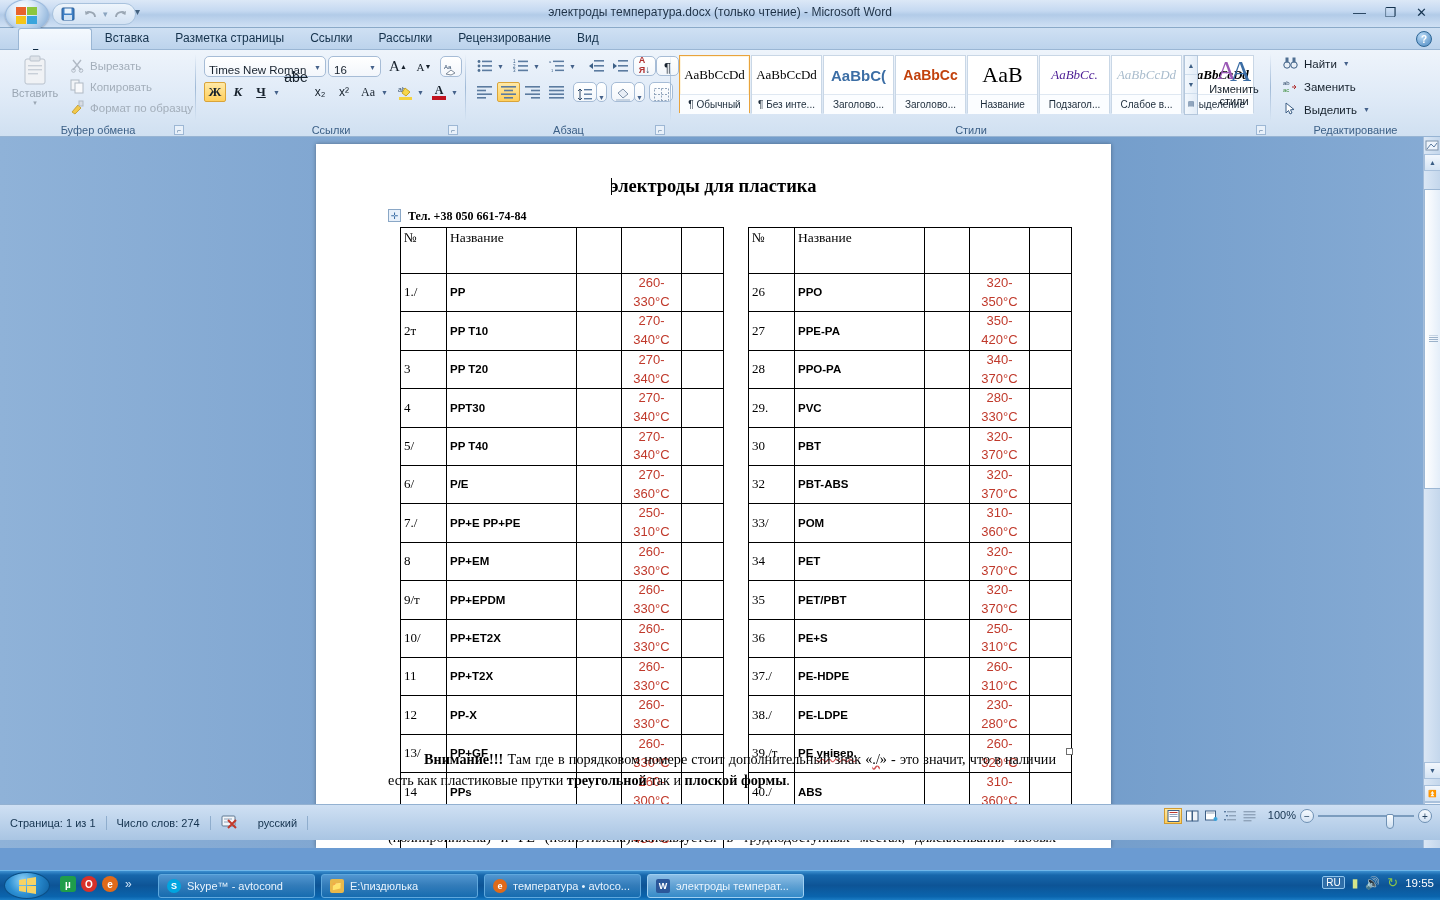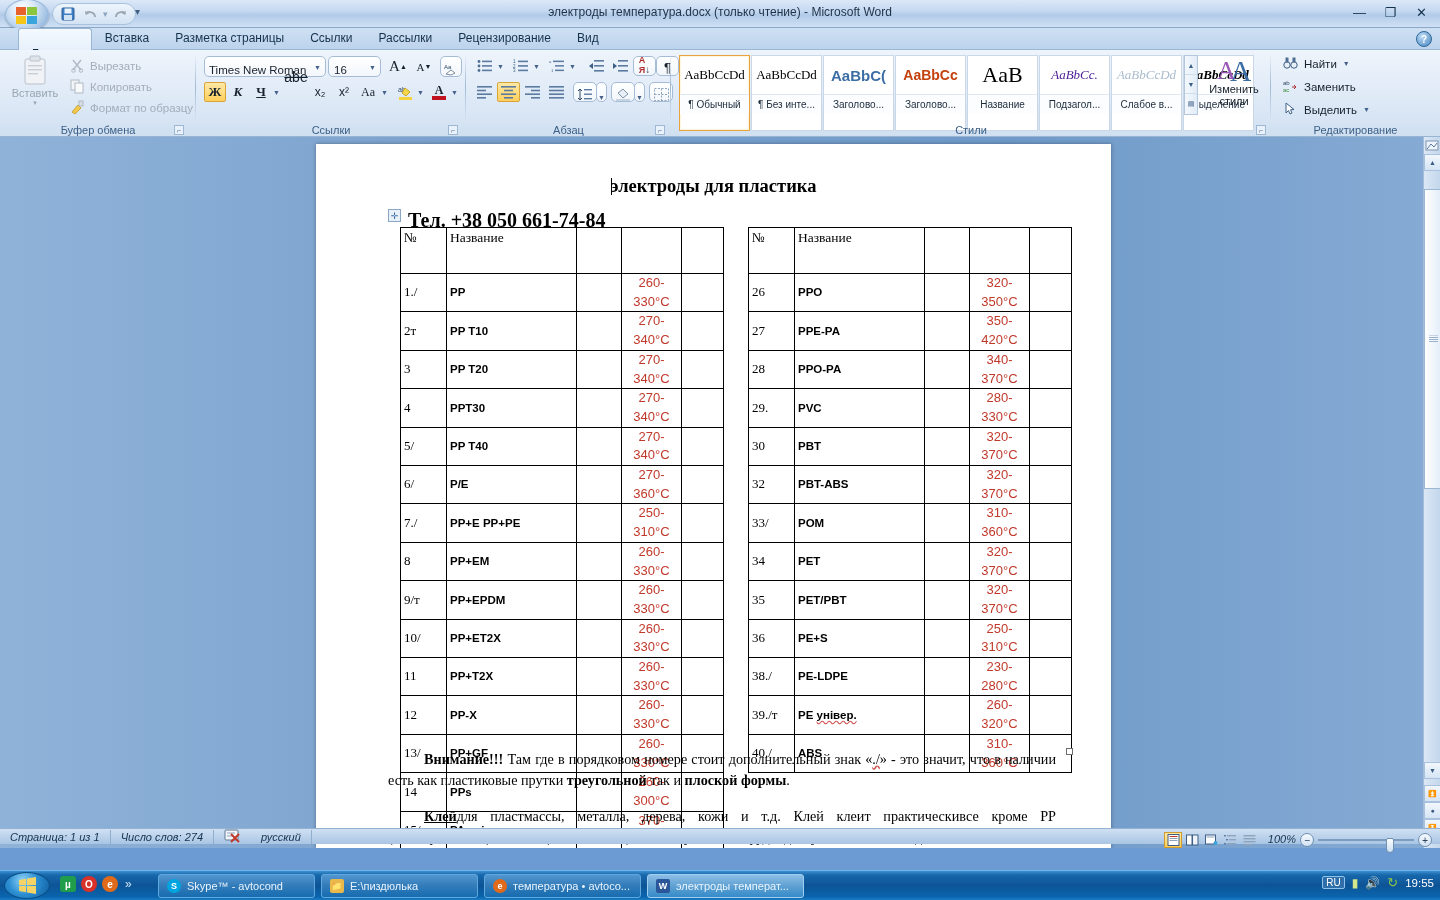--- a/index.html
+++ b/index.html
@@ -107,21 +107,21 @@
                  font-size:7px; color:#44618a; }
   .btn { position:absolute; border:1px solid transparent; border-radius:2px;
          display:flex; align-items:center; justify-content:center; color:#16212c; }
   .btn.on { background:linear-gradient(to bottom,#ffe9a6,#ffcf5c); border:1px solid #d9a43a; }
 
   
   #g-para { left:466px; width:205px; }
 
   
   #g-styles { left:671px; width:600px; }
-  .stylebox { position:absolute; top:5px; width:71px; height:76px;
+  .stylebox { position:absolute; top:5px; width:71px; height:58px;
               background:#fff; border:1px solid #c9d7e6; }
   .stylebox.sel { border:1px solid #e8a33d; box-shadow:inset 0 0 0 1px #fff4dc; }
   .stylebox .sample { height:38px; display:flex; align-items:center; justify-content:center;
                       font-size:13px; overflow:hidden; white-space:nowrap; }
   .stylebox .sname { height:20px; border-top:1px solid #dfe8f2; font-size:10px;
                      display:flex; align-items:center; justify-content:center;
                      color:#1c2b3a; overflow:hidden; white-space:nowrap; background:#fbfdff;}
   #style-scroll { position:absolute; right:73px; top:5px; width:14px; height:60px;
                   border:1px solid #b4c7dc; background:linear-gradient(to right,#f3f8fd,#e2ecf7); }
   .ss-btn { height:19px; display:flex; align-items:center; justify-content:center;
@@ -146,21 +146,21 @@
     background:#fff; box-shadow:0 0 4px rgba(0,0,0,.35);
   }
   #doc-heading {
     position:absolute; left:0; top:32px; width:795px; text-align:center;
     font-family:"Liberation Serif", serif; font-size:18.5px; font-weight:bold; color:#000;
   }
   #caret { display:inline-block; width:1px; height:17px; background:#000;
            vertical-align:-3px; margin-right:-1px; }
   #phone {
     position:absolute; left:92px; top:65px;
-    font-family:"Liberation Serif", serif; font-size:20px; font-weight:bold; color:#000;
+    font-family:"Liberation Serif", serif; font-size:12px; font-weight:bold; color:#000;
   }
   #tablemove {
     position:absolute; left:72px; top:65px; width:13px; height:13px;
     border:1px solid #8aa7c6; background:#e8f0fa; color:#3c6ea5; font-size:9px;
     display:flex; align-items:center; justify-content:center;
   }
   #resize-handle { position:absolute; left:750px; top:604px; width:7px; height:7px;
                    border:1px solid #6e6e6e; background:#fff; }
 
   table.ttab {
@@ -206,24 +206,24 @@
   #vthumb { position:absolute; left:0; top:52px; width:17px; height:300px;
             background:linear-gradient(to right,#ffffff,#e4eef9);
             border:1px solid #9cb7d4; }
   #vthumb .grip { position:absolute; left:4px; top:50%; transform:translateY(-50%);
                   width:9px; height:7px;
                   background:repeating-linear-gradient(to bottom,#9cb2ca 0 1px,transparent 1px 2px); }
   #sel-browse { position:absolute; left:0; top:0; width:17px; height:17px; }
 
   
   #statusbar {
-    position:absolute; left:0; top:828px; width:1440px; height:16px;
+    position:absolute; left:0; top:804px; width:1440px; height:36px;
     background: linear-gradient(to bottom,#cfe0f3,#a9c5e3);
     border-top:1px solid #93b1d1;
-    display:flex; align-items:center;font-style:italic;
+    display:flex; align-items:center;
   }
   .st-item { font-size:11px; color:#14324e; padding:0 10px; height:18px;
              display:flex; align-items:center; gap:5px; }
   .st-sep { width:1px; height:14px; background:#8fadcd; }
   #viewbtns { position:absolute; right:182px; top:3px; display:flex; gap:1px; }
   .vbtn { width:18px; height:16px; border:1px solid transparent;
           display:flex; align-items:center; justify-content:center; }
   .vbtn.on { background:linear-gradient(to bottom,#ffe8a0,#ffcd57); border:1px solid #cf9a32; }
   #zoomlabel { position:absolute; right:144px; top:4px; font-size:11px; color:#14324e; }
   #zoomctl { position:absolute; right:8px; top:4px; width:132px; height:14px; }
@@ -831,20 +831,27 @@
             <td class="last"></td>
           </tr>
           <tr>
             <td class="num">36</td>
             <td class="name">PE+S</td>
             <td class="mid"></td>
             <td class="temp">250-310°C</td>
             <td class="last"></td>
           </tr>
           <tr>
+            <td class="num">37./</td>
+            <td class="name">PE-HDPE</td>
+            <td class="mid"></td>
+            <td class="temp">260-310°C</td>
+            <td class="last"></td>
+          </tr>
+          <tr>
             <td class="num">38./</td>
             <td class="name">PE-LDPE</td>
             <td class="mid"></td>
             <td class="temp">230-280°C</td>
             <td class="last"></td>
           </tr>
           <tr>
             <td class="num">39./т</td>
             <td class="name">PE <span class="sq">універ.</span></td>
             <td class="mid"></td>

